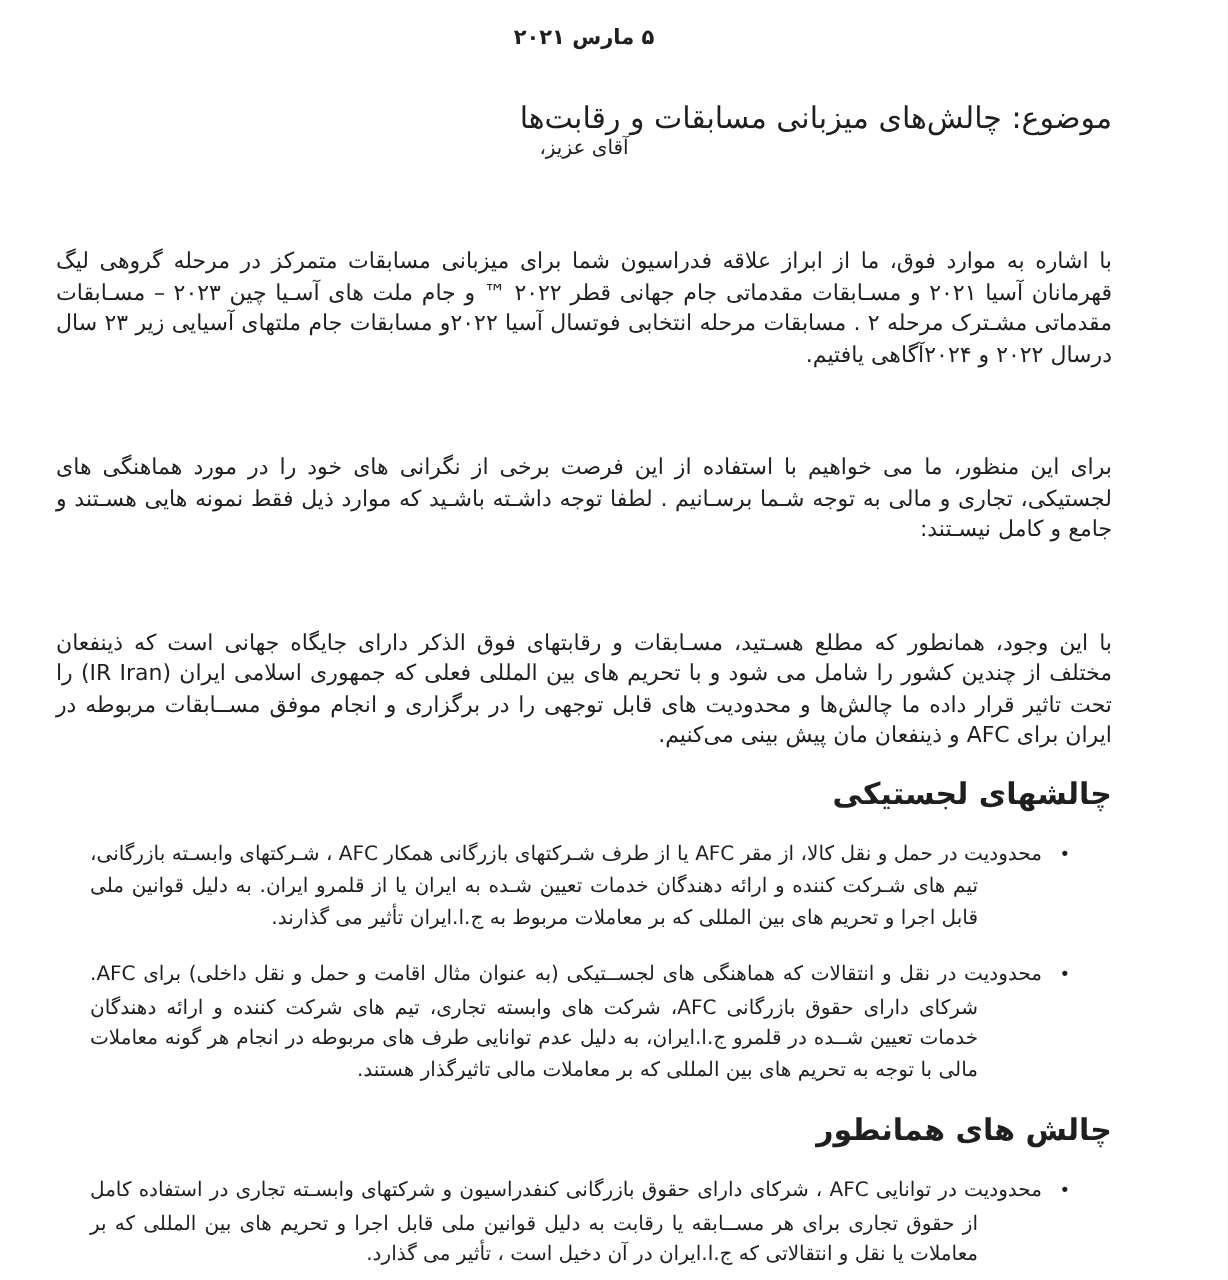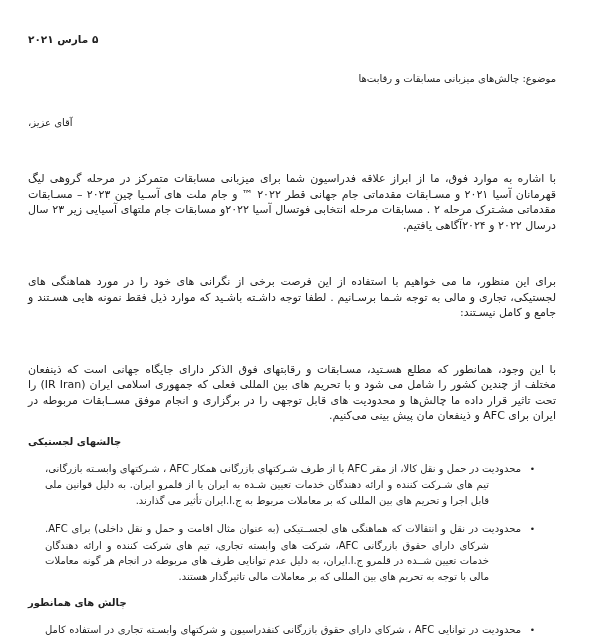--- a/index.html
+++ b/index.html
@@ -9,53 +9,52 @@
     width: 614px;
     height: 640px;
     overflow: hidden;
     background: #ffffff;
     direction: rtl;
     unicode-bidi: embed;
     color: #1f1f1f;
     font-family: "DejaVu Sans", sans-serif;
     padding: 9px 58px 0 28px;
   }
-  .header-block { text-align: left; margin-top: 20px; }
+  .header-block { text-align: center; }
   .header-line {
     font-weight: bold;
     font-size: 10.5px;
     line-height: 20px;
     white-space: nowrap;
   }
   .subject {
     margin-top: 22px;
-    font-size: 10px;
+    font-size: 15px;
     line-height: 16px;
     text-align: right;
   }
   .salutation {
-    margin-top: 28px;
     margin-bottom: 12px;
     font-size: 10px;
     line-height: 15px;
-    text-align: left;
+    text-align: center;
   }
   .para {
     font-size: 11px;
     line-height: 15.5px;
     text-align: justify;
     text-justify: inter-word;
     margin-bottom: 12px;
     margin-top: 41px;
   }
   .para.purpose { margin-bottom: 20px; }
   .sec-heading {
-    font-size: 10px;
+    font-size: 15px;
     font-weight: bold;
-    text-align: left;
+    text-align: right;
     margin: 2px 0 14px;
   }
   ul.bullets {
     list-style: none;
     margin: 0 17px 8px;
     padding: 0 4px 0 0;
   }
   ul.bullets li {
     font-size: 10px;
     line-height: 15.5px;

